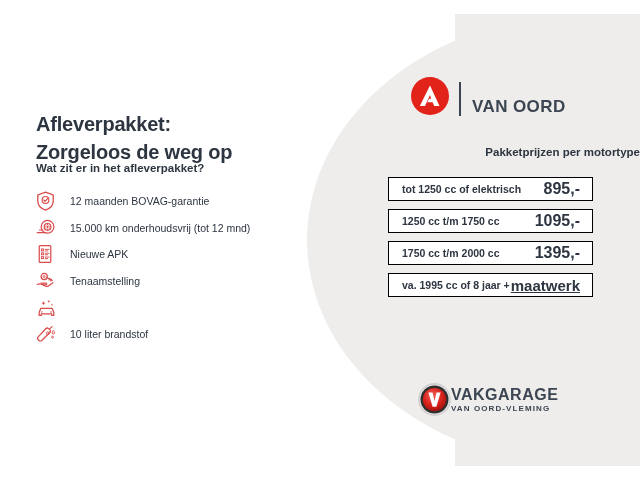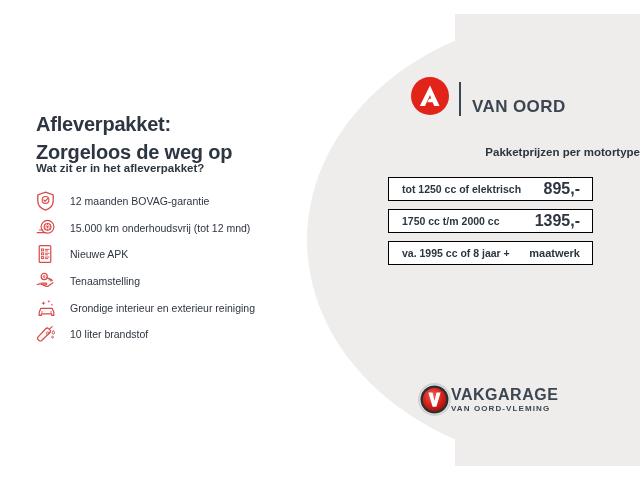--- a/index.html
+++ b/index.html
@@ -75,21 +75,21 @@
   .price-list{position:absolute;left:58px;top:177px;width:205px;}
   .price-row{
     box-sizing:border-box;
     height:24px;margin-bottom:8px;
     background:#ffffff;border:1px solid #000000;
     display:flex;align-items:center;justify-content:space-between;
     padding:0 12px 0 13px;
   }
   .price-row .label{font-size:10.5px;font-weight:bold;color:#2d3541;white-space:nowrap;}
   .price-row .value{font-size:16px;font-weight:bold;color:#2d3541;white-space:nowrap;}
-  .price-row .value.small{font-size:11px;}
+  .price-row .value.small{font-size:15px;text-decoration:underline;}
 
   .contact{
     position:absolute;left:0;top:343px;width:310px;text-align:center;
     font-size:9.5px;line-height:14px;color:#4a5360;
   }
 
   .vakgarage{
     position:absolute;left:88px;top:383px;display:flex;align-items:center;
   }
   .vakgarage .vmark{width:33px;height:33px;}
@@ -175,21 +175,20 @@
         <span class="ico">
           <svg width="21" height="20" viewBox="0 0 27 26">
             <path d="M4 18.4 l2.2 -5 h14.6 l2.2 5 v4.2 h-2.7 v-2 H6.7 v2 H4 z" fill="none" stroke="#d94a4a" stroke-width="1.6" stroke-linejoin="round"></path>
             <circle cx="7.6" cy="18.2" r="1" fill="#d94a4a"></circle>
             <circle cx="19.4" cy="18.2" r="1" fill="#d94a4a"></circle>
             <path d="M9.6 4.2 l0.8 1.8 1.8 0.8 -1.8 0.8 -0.8 1.8 -0.8 -1.8 -1.8 -0.8 1.8 -0.8 z" fill="#d94a4a"></path>
             <path d="M16.6 2.4 l0.6 1.4 1.4 0.6 -1.4 0.6 -0.6 1.4 -0.6 -1.4 -1.4 -0.6 1.4 -0.6 z" fill="#d94a4a"></path>
             <path d="M20.6 7.4 l0.45 1 1 0.45 -1 0.45 -0.45 1 -0.45 -1 -1 -0.45 1 -0.45 z" fill="#d94a4a"></path>
           </svg>
         </span>
-        <span class="txt">Grondige interieur en exterieur reiniging</span>
       </div>
 
       <div class="feature">
         <span class="ico">
           <svg width="21" height="20" viewBox="0 0 27 26">
             <path d="M3 16.5 L12.5 6.2 c1 -1.1 2.6 -1.2 3.7 -0.2 l1.5 1.3 c1.1 1 1.2 2.6 0.2 3.7 L7.6 21.2 c-1 1.1 -2.6 1.2 -3.7 0.2 l-1.5 -1.3 c-1.1 -1 -0.8 -2.4 0.6 -3.6 z" fill="none" stroke="#d94a4a" stroke-width="1.6" stroke-linejoin="round"></path>
             <circle cx="15.1" cy="12.1" r="1.7" fill="none" stroke="#d94a4a" stroke-width="1.3"></circle>
             <path d="M17.2 6.6 l3.6 -3.2" stroke="#d94a4a" stroke-width="1.5" stroke-linecap="round"></path>
             <path d="M22.4 8.4 c0.9 1.2 1.6 2.1 1.6 2.9 a1.6 1.6 0 0 1 -3.2 0 c0 -0.8 0.7 -1.7 1.6 -2.9 z" fill="none" stroke="#d94a4a" stroke-width="1.3"></path>
             <path d="M21.4 15.3 c0.6 0.8 1.1 1.4 1.1 2 a1.1 1.1 0 0 1 -2.2 0 c0 -0.6 0.5 -1.2 1.1 -2 z" fill="none" stroke="#d94a4a" stroke-width="1.2"></path>
@@ -216,20 +215,24 @@
         <div>VAN OORD</div>
       </span>
     </div>
 
     <div class="prices-title">Pakketprijzen per motortype</div>
 
     <div class="price-list">
       <div class="price-row">
         <span class="label">tot 1250 cc of elektrisch</span>
         <span class="value">895,-</span>
+      </div>
+      <div class="price-row">
+        <span class="label">1250 cc t/m 1750 cc</span>
+        <span class="value">1095,-</span>
       </div>
       <div class="price-row">
         <span class="label">1750 cc t/m 2000 cc</span>
         <span class="value">1395,-</span>
       </div>
       <div class="price-row">
         <span class="label">va. 1995 cc of 8 jaar +</span>
         <span class="value small">maatwerk</span>
       </div>
     </div>

